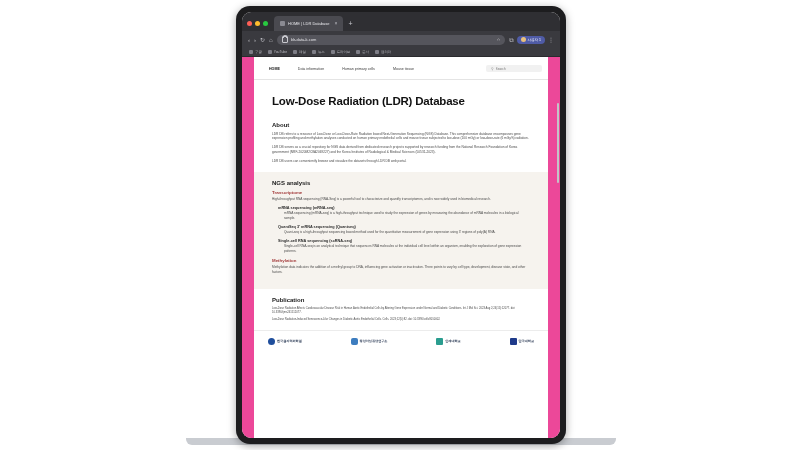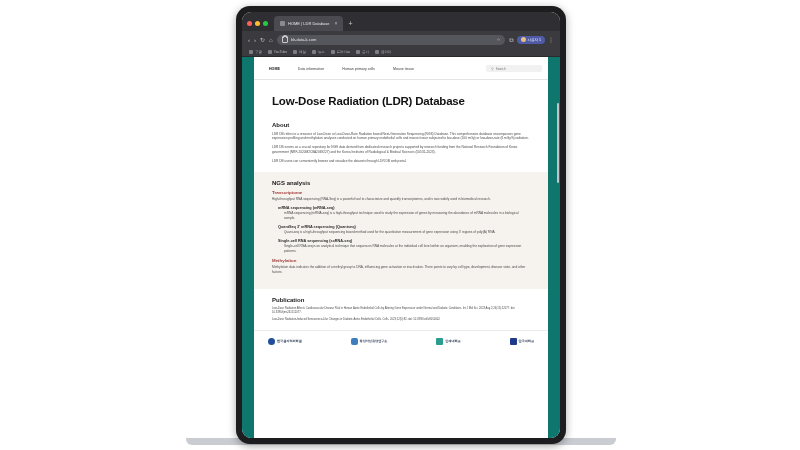--- a/index.html
+++ b/index.html
@@ -152,21 +152,21 @@
   .bm { display: flex; align-items: center; gap: 2px; white-space: nowrap; }
   .bm .bmico { width: 4px; height: 4px; border-radius: 1px; background: #7d7d86; }
 
   
   #viewport {
     position: absolute;
     top: 45px;
     left: 0;
     right: 0;
     bottom: 0;
-    background: #0f766e;
+    background: #ec4899;
     overflow: hidden;
     padding-left: 28px;
   }
   .page {
     position: absolute;
     left: 12px;
     right: 12px;
     top: 0;
     bottom: 0;
     background: #ffffff;

